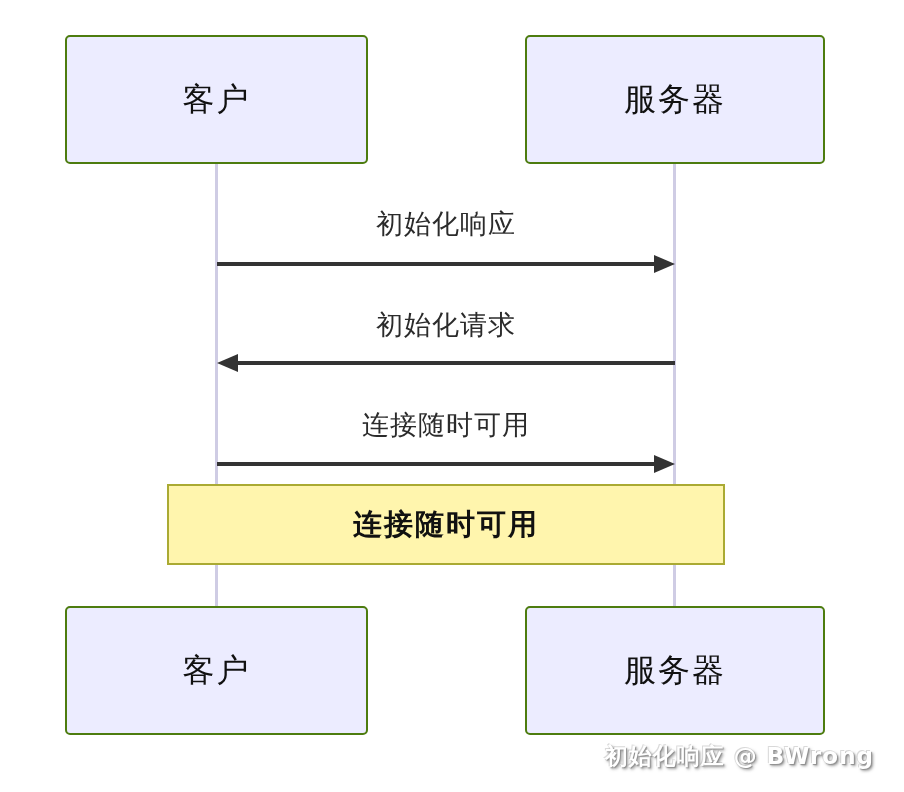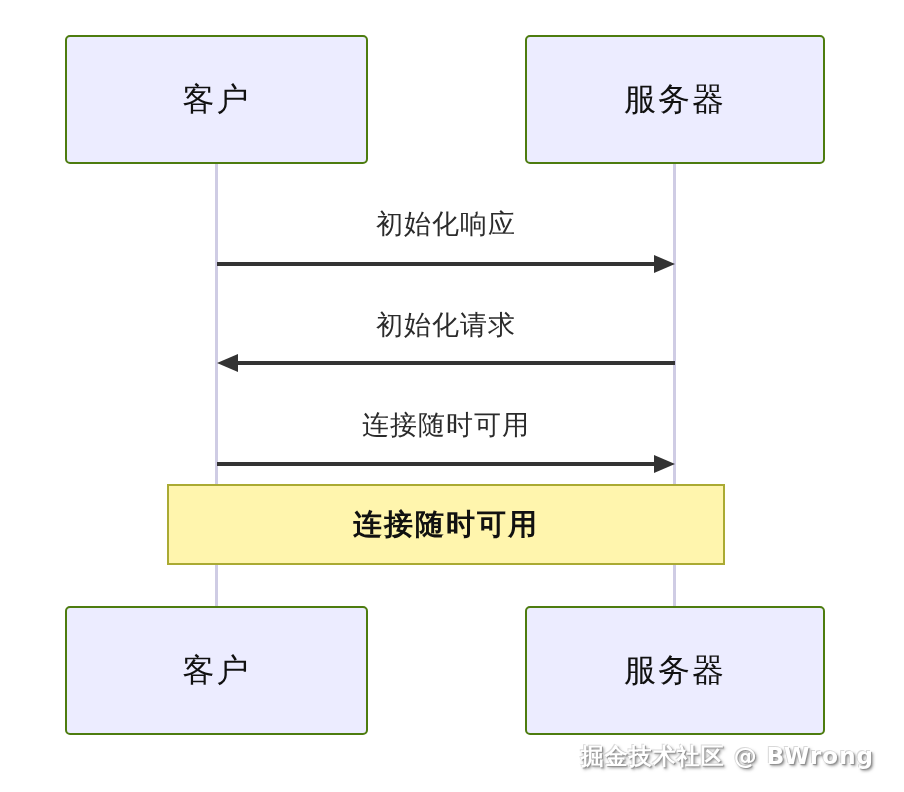--- a/index.html
+++ b/index.html
@@ -167,15 +167,15 @@
     <span>连接随时可用</span>
   </div>
 
   <div class="actor-box actor-client-bot">
     <span>客户</span>
   </div>
   <div class="actor-box actor-server-bot">
     <span>服务器</span>
   </div>
 
-  <div class="watermark">掘金技术社区 @ BWrong</div>
+  <div class="watermark">初始化响应 @ BWrong</div>
 
 </div>
 
 </body></html>

